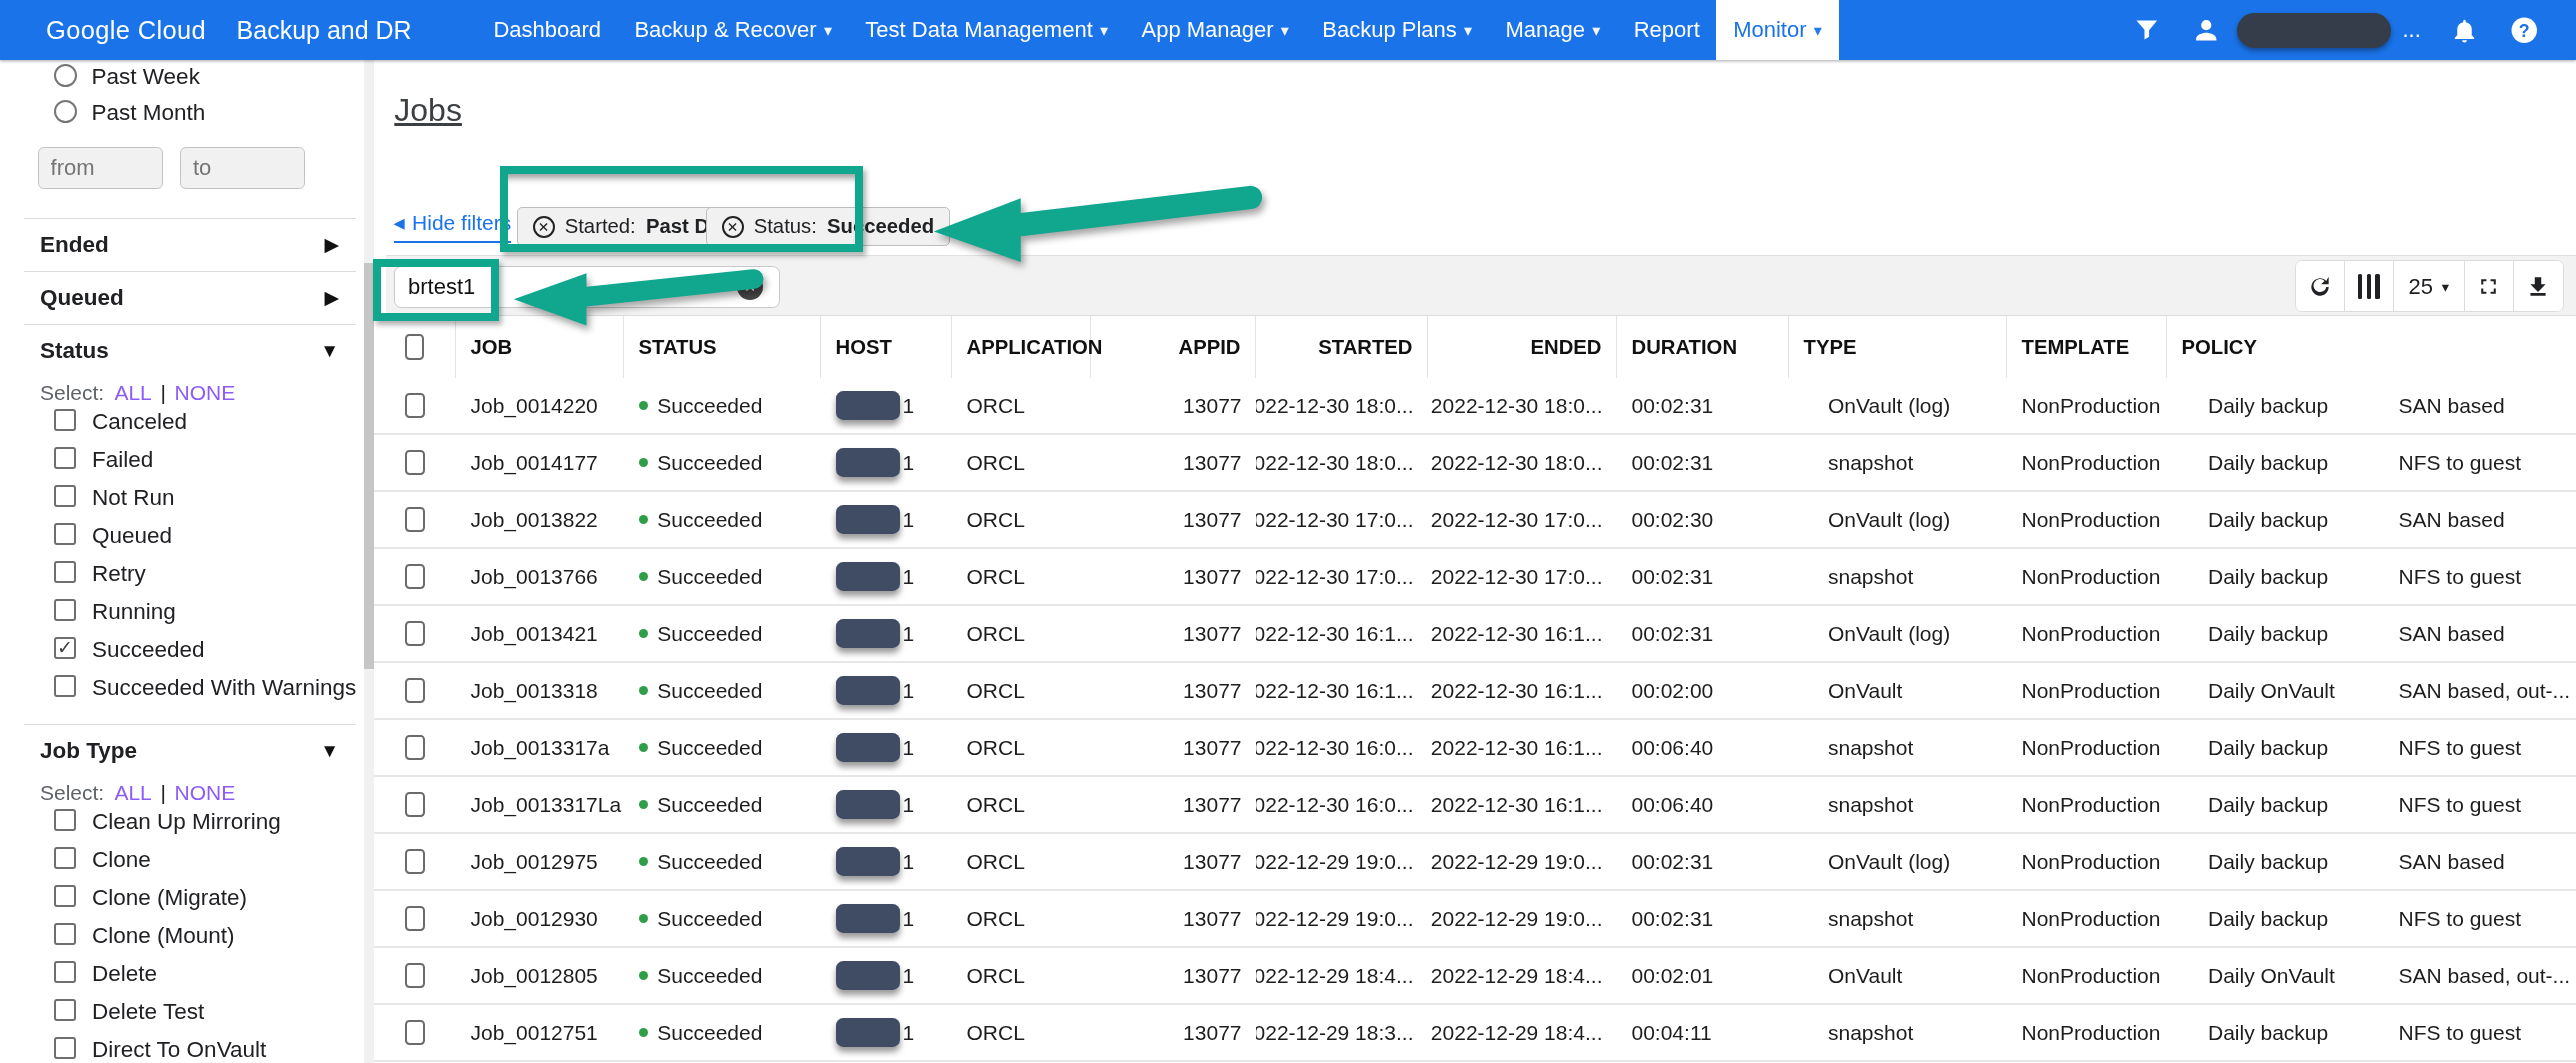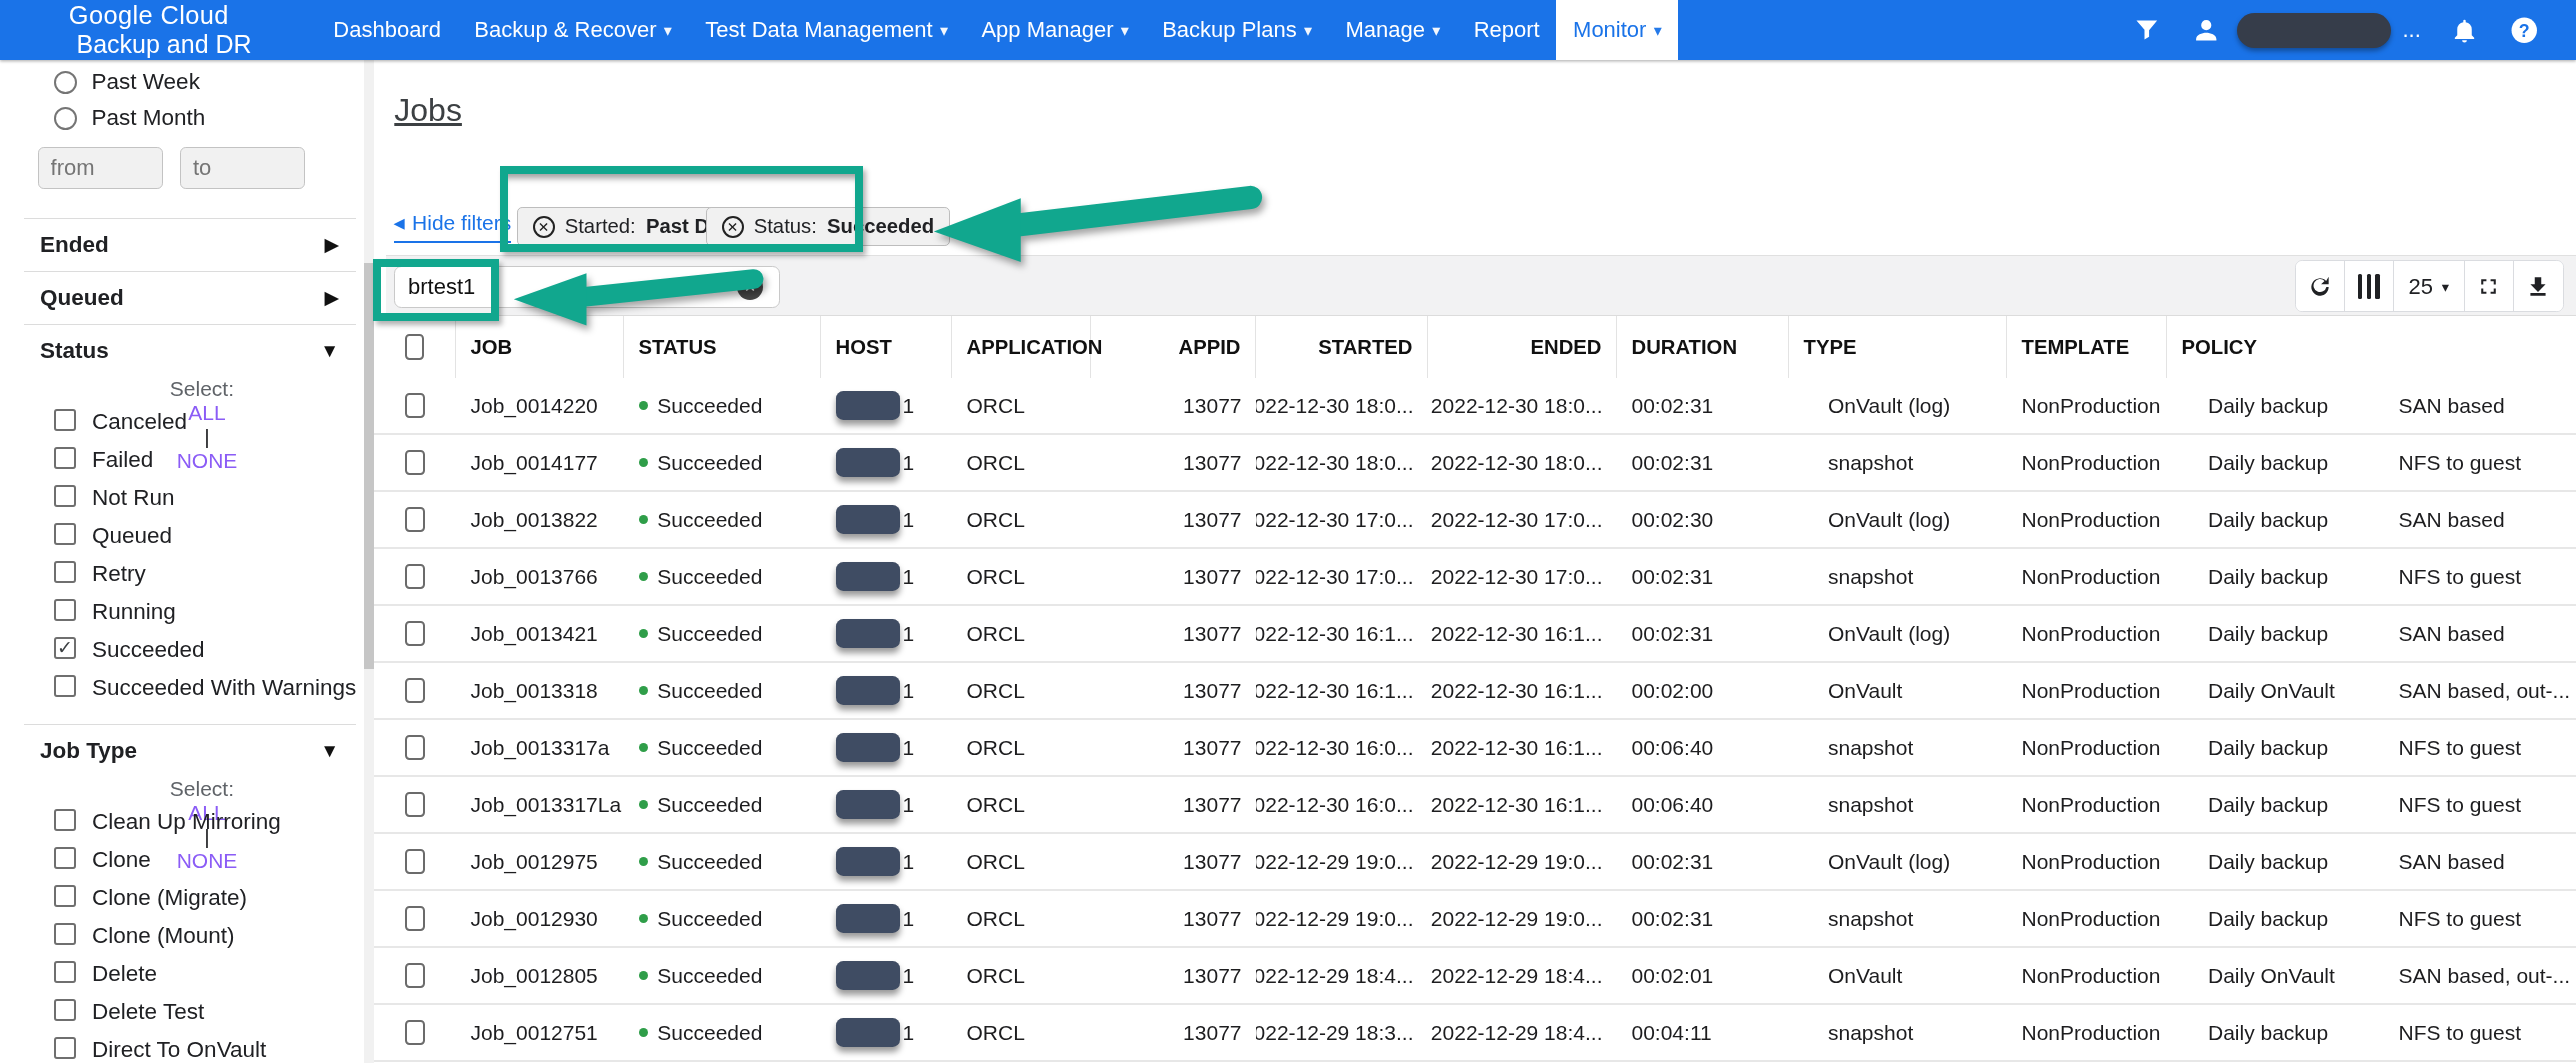--- a/index.html
+++ b/index.html
@@ -3,53 +3,53 @@
 <meta charset="utf-8">
 <style>
   * { margin:0; padding:0; box-sizing:border-box; }
   html,body { width:2576px; height:1064px; overflow:hidden; background:#fff;
     font-family:"Liberation Sans","DejaVu Sans",sans-serif; color:#202124; }
 
   
   .topnav { position:absolute; left:0; top:0; width:2576px; height:60px;
     background:var(--nav-blue,#1a73e8); display:flex; align-items:center;
     box-shadow:0 2.2px 2.9px rgba(0,0,0,.3); z-index:50; }
-  .brand { display:flex; align-items:center; margin-left:46px;flex-direction:column; }
+  .brand { display:flex; align-items:flex-start; margin-left:46px; }
   .brand-primary { color:#fff; font-size:25.4px; letter-spacing:0.4px; }
   .brand-secondary { color:#fff; font-size:25px; margin-left:30.5px; }
   .nav-items { display:flex; align-items:center; height:60px; margin-left:65px; }
   .nav-item { color:#fff; font-size:22px; height:60px; display:flex; align-items:center;
     padding:0 16.7px; cursor:pointer; white-space:nowrap; }
   .nav-item .chev { font-size:16px; margin-left:7.3px; opacity:.95; }
   .nav-item.active { background:#fff; color:var(--nav-blue,#1a73e8); }
   .nav-right { margin-left:auto; display:flex; align-items:center; margin-right:36px; gap:27.6px; }
   .nav-icon { width:32px; height:32px; display:flex; align-items:center; justify-content:center; cursor:pointer; }
   .redaction-pill { width:154px; height:35px; background:#363d4a; border-radius:19px;
     box-shadow:0 2.9px 5.8px rgba(0,0,0,.35); margin:0 -10.2px 0 -13px; }
   .redaction-dots { color:#fff; font-size:22px; margin-left:-5.8px; }
 
   
   .sidebar { position:absolute; left:0; top:60px; width:374px; bottom:0; background:#fff; z-index:5; }
   .sb-scroll-track { position:absolute; right:0; top:0; bottom:0; width:10.2px; background:#f1f1f1; }
   .sb-scroll-thumb { position:absolute; right:0; top:203px; width:10.2px; height:406px; background:#c6c6c6; }
   .sb-inner { padding-top:4.4px; }
-  .radio-row { display:flex; align-items:center; gap:14.5px; height:36px; margin-left:54px;
+  .radio-row { display:flex; align-items:flex-start; gap:14.5px; height:36px; margin-left:54px;
     font-size:22.5px; cursor:pointer; }
   .radio { width:23px; height:23px; border:2.2px solid #757575; border-radius:50%; flex:0 0 auto; }
   .range-row { display:flex; gap:17.4px; margin:10.2px 0 0 38px; }
   .range-input { width:125px; height:42px; background:#f1f1f1; border:1.5px solid #c3c3c3;
     border-radius:5.8px; font-size:22px; color:#5f6368; padding:0 11.6px;
     font-family:"Liberation Sans","DejaVu Sans",sans-serif; }
   .sb-divider { height:0; border-top:1.5px solid #dcdcdc; margin:0 18px 0 24px; }
   .sb-divider.first { margin-top:29px; }
   .sb-section { height:52px; display:flex; align-items:center; justify-content:space-between;
     padding:0 35px 0 40px; cursor:pointer; }
   .sb-section .lbl { font-weight:bold; font-size:22.5px; }
   .sb-section .arr { font-size:19px; color:#111; }
-  .select-row { height:32px; display:flex; align-items:center; padding-left:40px; font-size:21px;flex-direction:column; }
+  .select-row { height:32px; display:flex; align-items:center; padding-left:40px; font-size:21px; }
   .select-row .muted { color:#5f6368; margin-right:10.2px; }
   .select-row .lnk { color:#8b5cf6; cursor:pointer; }
   .select-row .sep { margin:0 8.7px; color:#202124; }
   .cbx-row { display:flex; gap:16px; height:38px; margin-left:54px;
     font-size:22.5px; cursor:pointer; }
   .cbx { width:22px; height:22px; border:2.2px solid #6f6f6f; border-radius:2.9px; flex:0 0 auto;
     display:flex; align-items:center; justify-content:center; font-size:19px; color:#fff; }
   .cbx.checked { color:#3c4043; }
 
   

